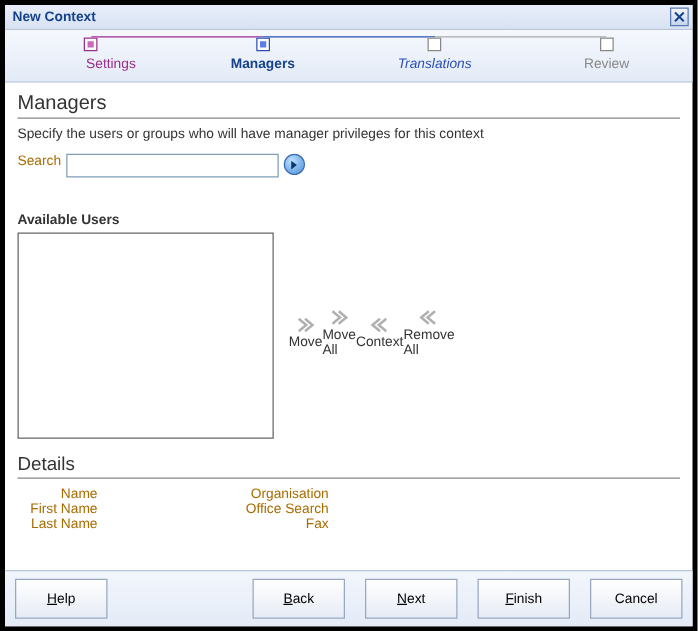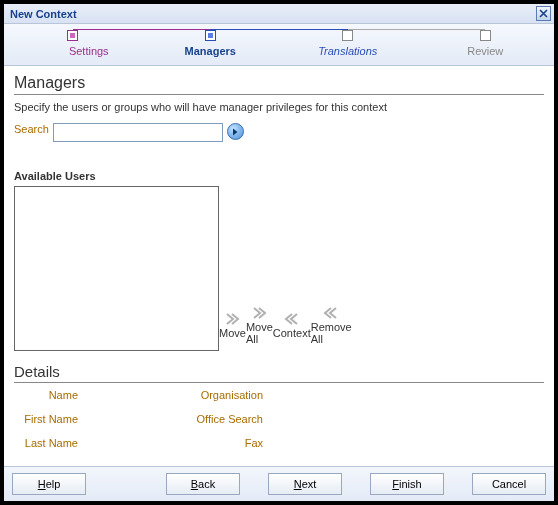--- a/index.html
+++ b/index.html
@@ -135,22 +135,22 @@
     border: 1px solid #3a6db0;
     background: radial-gradient(circle at 35% 30%, #bfe0ff, #4a90d9);
     display: flex;
     align-items: center;
     justify-content: center;
     cursor: pointer;
   }
   .search-btn svg { display: block; }
   .dual-list {
     display: flex;
-    gap: 0;
-    align-items: flex-end;
+    gap: 12px;
+    align-items: center;
   }
   .list-col { flex: 0 0 205px; }
   .list-label { font-weight: bold; color: #333; margin-bottom: 4px; }
   .listbox {
     width: 205px;
     height: 165px;
     border: 1px solid #666;
     background: #fff;
   }
   .mid-col {
@@ -171,44 +171,44 @@
   .action svg { display: block; }
   .action-label { color: #333; font-size: 11px; margin-top: 1px; }
   .details-title {
     font-size: 15px;
     color: #333;
     margin: 12px 0 2px 0;
   }
   .details-grid {
     display: grid;
     grid-template-columns: 70px 70px 115px 70px;
-    row-gap: 12px;
+    row-gap: 0;
     color: #a86c00;
     margin-top: 4px;
   }
   .details-grid .lbl { text-align: right; padding-right: 6px; }
   .footer {
     border-top: 1px solid #b8c4d8;
     background: linear-gradient(to bottom, #f2f6fc, #e4ebf7);
     padding: 6px 8px;
     display: flex;
     align-items: center;
   }
   .btn {
-    height: 22px;
+    height: 32px;
     min-width: 74px;
     border: 1px solid #9aa8bf;
     background: linear-gradient(to bottom, #ffffff, #e6ecf5);
     font-size: 11px;
     cursor: pointer;
     padding: 0 10px;
     color: #000;
   }
   .btn .ul { text-decoration: underline; }
-  .footer-right { margin-left: auto; display: flex; gap: 28px; }
+  .footer-right { margin-left: auto; display: flex; gap: 16px; }
 </style>
 </head>
 <body>
 
 <div class="window">
 
   <div class="titlebar">
     <span class="title">New Context</span>
     <div class="close-btn">
       <svg width="9" height="9" viewBox="0 0 9 9">

